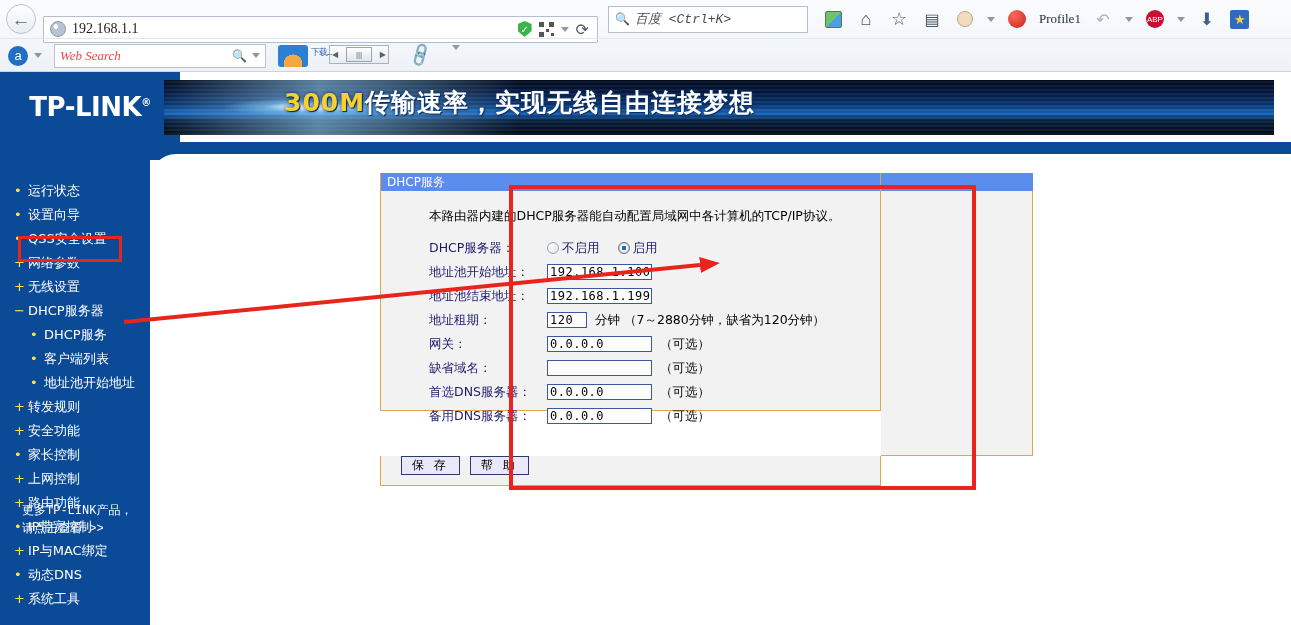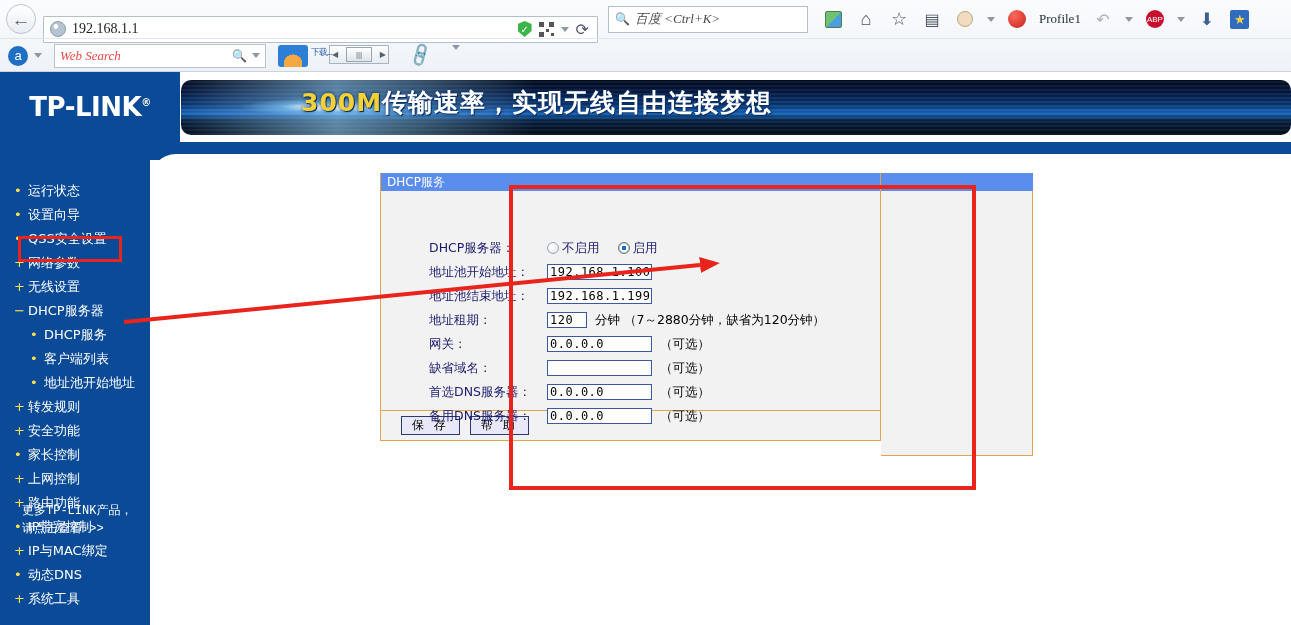--- a/index.html
+++ b/index.html
@@ -62,21 +62,21 @@
   }
   .caret-down { width:0;height:0;border-left:4px solid transparent;border-right:4px solid transparent;border-top:5px solid #8d98a4; }
   #reload-icon { font-size: 16px; color: #4f5b68; }
 
   #search-box {
     margin-left: 10px; height: 27px; width: 200px;
     border: 1px solid #b3bfcc; background: #fff;
     display: flex; align-items: center; padding: 0 6px; gap: 5px;
   }
   #search-box .mag { color:#3f4b58; font-size: 12px; }
-  #search-placeholder { font-size: 13px; color:#4a4a4a; font-style: italic; font-family:Liberation Serif, serif;}
+  #search-placeholder { font-size: 13px; color:#4a4a4a; font-style: italic; font-family:Liberation Mono, monospace;}
 
   #toolbar-icons { display: flex; align-items: center; gap: 11px; margin-left: 14px; }
   .tb-ico { width: 22px; height: 22px; display:flex; align-items:center; justify-content:center; font-size:17px; color:#57636f; }
   #translate-icon { background: linear-gradient(135deg,#6fc36f 50%, #4d9ee0 50%); border-radius:2px; width:17px;height:17px; border:1px solid #4a7f4a;}
   #home-icon { color:#4a5763; font-size: 18px; }
   #star-icon { color:#4a5763; font-size: 18px; }
   #doc-icon { color:#4a5763; font-size: 16px; }
   #face-icon { width:16px;height:16px;border-radius:50%;background:#f1dcc0;border:1px solid #bda77f;}
   #tomato-icon { width:18px;height:18px;border-radius:50%;background:radial-gradient(circle at 35% 30%,#ff6a5e,#c61f16);}
   #profile-label { font-size: 13px; color:#24313d; font-family:"Liberation Serif", serif;}
@@ -104,27 +104,26 @@
 
   #header-band { position:absolute; top:0; left:0; width:1291px; height:70px; background:#fff; }
   #logo-box {
     position:absolute; top:0; left:0; width:180px; height:70px;
     background:#0a4a97;
     display:flex; align-items:center; justify-content:center;
   }
   #logo-text { color:#fff; font-size:26px; font-weight:bold; letter-spacing:-0.5px; font-family:"DejaVu Sans", sans-serif;}
   #logo-text sup { font-size:10px; vertical-align:super; }
   #banner {
-    position:absolute; top:8px; left:181px; width:1110px; height:55px;
+    position:absolute; top:8px; left:164px; width:1110px; height:55px;
     background:
       linear-gradient(90deg, rgba(255,255,255,0.0) 0%, rgba(160,220,255,0.55) 14%, rgba(255,255,255,0.0) 32%),
       repeating-linear-gradient(0deg, rgba(255,255,255,0.05) 0 2px, rgba(0,0,0,0.10) 2px 4px),
       linear-gradient(180deg,#010b1e 0%, #041a42 22%, #0a3a7a 46%, #1769c4 60%, #07203f 75%, #010a18 100%);
     overflow:hidden;
-    border-radius:10px;
   }
   #banner::before{
     content:""; position:absolute; left:60px; top:18px; width:180px;height:18px;
     background: radial-gradient(ellipse at center, rgba(255,255,255,0.95) 0 12%, rgba(140,210,255,0.5) 40%, rgba(0,0,0,0) 72%);
   }
   #banner-text {
     position:absolute; left:120px; top:6px; font-size:25px; font-weight:bold;
     font-family:"DejaVu Sans", sans-serif; letter-spacing:1px;
     color:#ffffff; text-shadow: 0 0 4px #0a2f66, 1px 1px 0 #0a2f66;
     white-space:nowrap;
@@ -186,21 +185,21 @@
     width:12px; height:12px; border-radius:50%;
     border:1px solid #9aa4b0; background: radial-gradient(circle at 40% 35%, #fff, #dfe4ea);
   }
   .radio.on {
     background: radial-gradient(circle at 50% 50%, #1b6fc4 0 30%, #ffffff 31% 55%, #c9d2dc 56% 100%);
     border-color:#6b7886;
   }
   .radio-label { font-size:12.5px; color:#1a1a6e; font-family:"DejaVu Sans", sans-serif;}
   #panel-footer {
     height:30px; background:#f2f2f2; border:1px solid #e3a44a; border-top:none;
-    display:flex; align-items:center; padding-left:20px; gap:10px;
+    display:flex; align-items:flex-start; padding-left:20px; gap:10px;margin-top:45px;
   }
   .tb-btn {
     border:1px solid #2b3b6b; background:#e8e8f8; color:#000;
     font-size:12px; padding:1px 10px; font-family:"DejaVu Sans", sans-serif;
     letter-spacing:3px; line-height:15px;
   }
   #panel-side {
     position:absolute; left:501px; top:0; width:152px; height:283px;
   }
   #panel-side-head { height:18px; background:#5b8dee; }
@@ -386,20 +385,21 @@
 
   <div id="dhcp-panel">
     <div id="panel-side">
       <div id="panel-side-head"></div>
       <div id="panel-side-body"></div>
     </div>
 
     <div id="panel-title">DHCP服务</div>
 
     <div id="panel-body">
+      <div id="panel-desc">本路由器内建的DHCP服务器能自动配置局域网中各计算机的TCP/IP协议。</div>
 
       <div class="form-row" style="top:47px">
         <span class="form-label">DHCP服务器：</span>
         <span class="radio-wrap">
           <span class="radio"></span>
           <span class="radio-label">不启用</span>
         </span>
         <span class="radio-wrap">
           <span class="radio on"></span>
           <span class="radio-label">启用</span>

